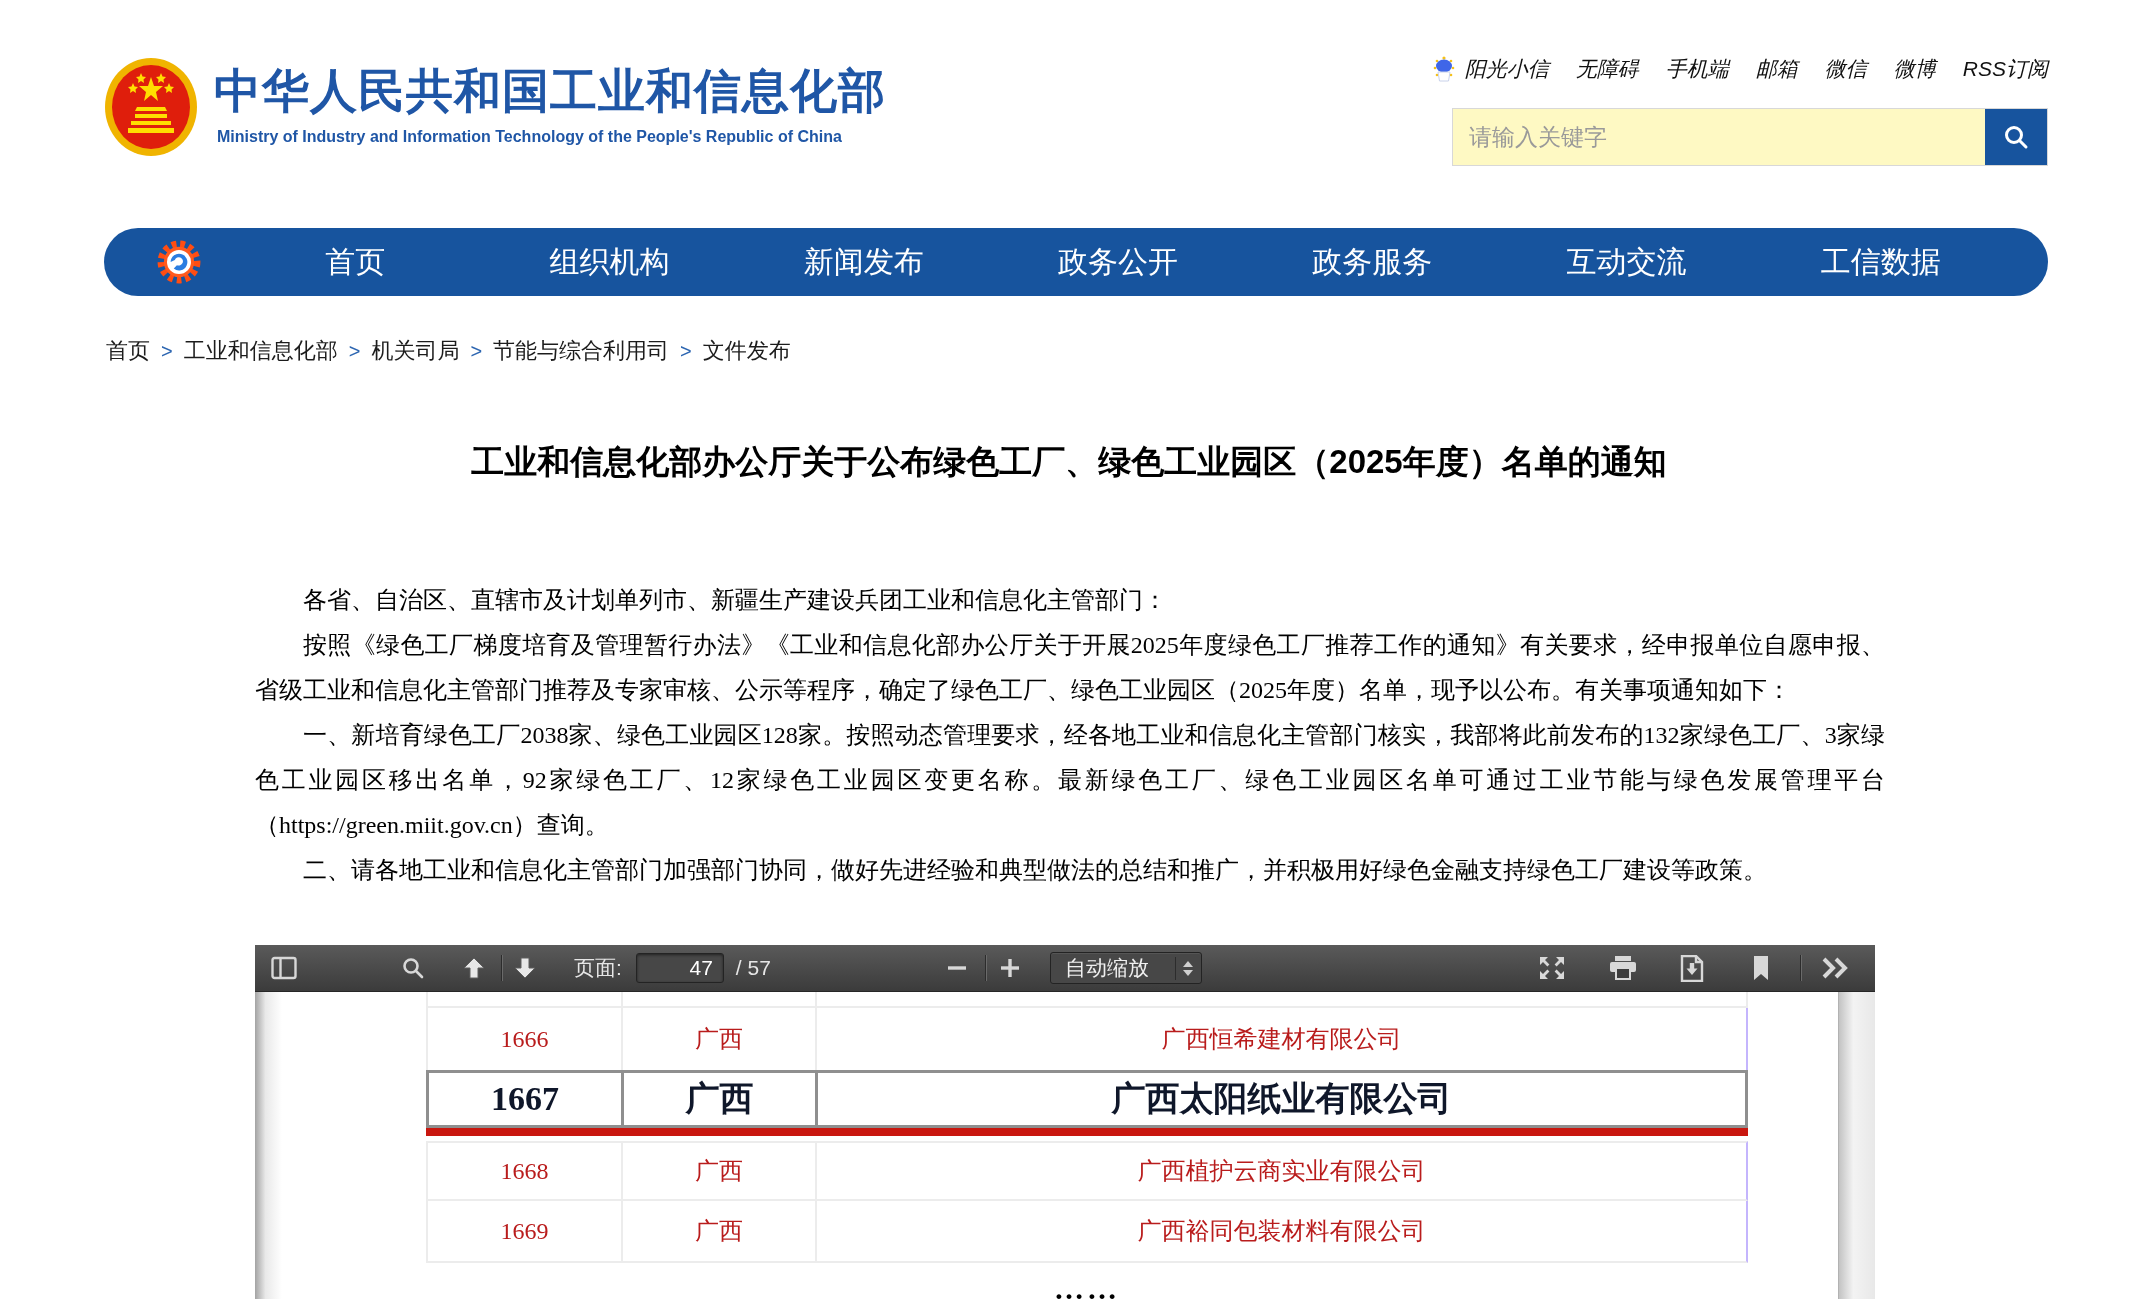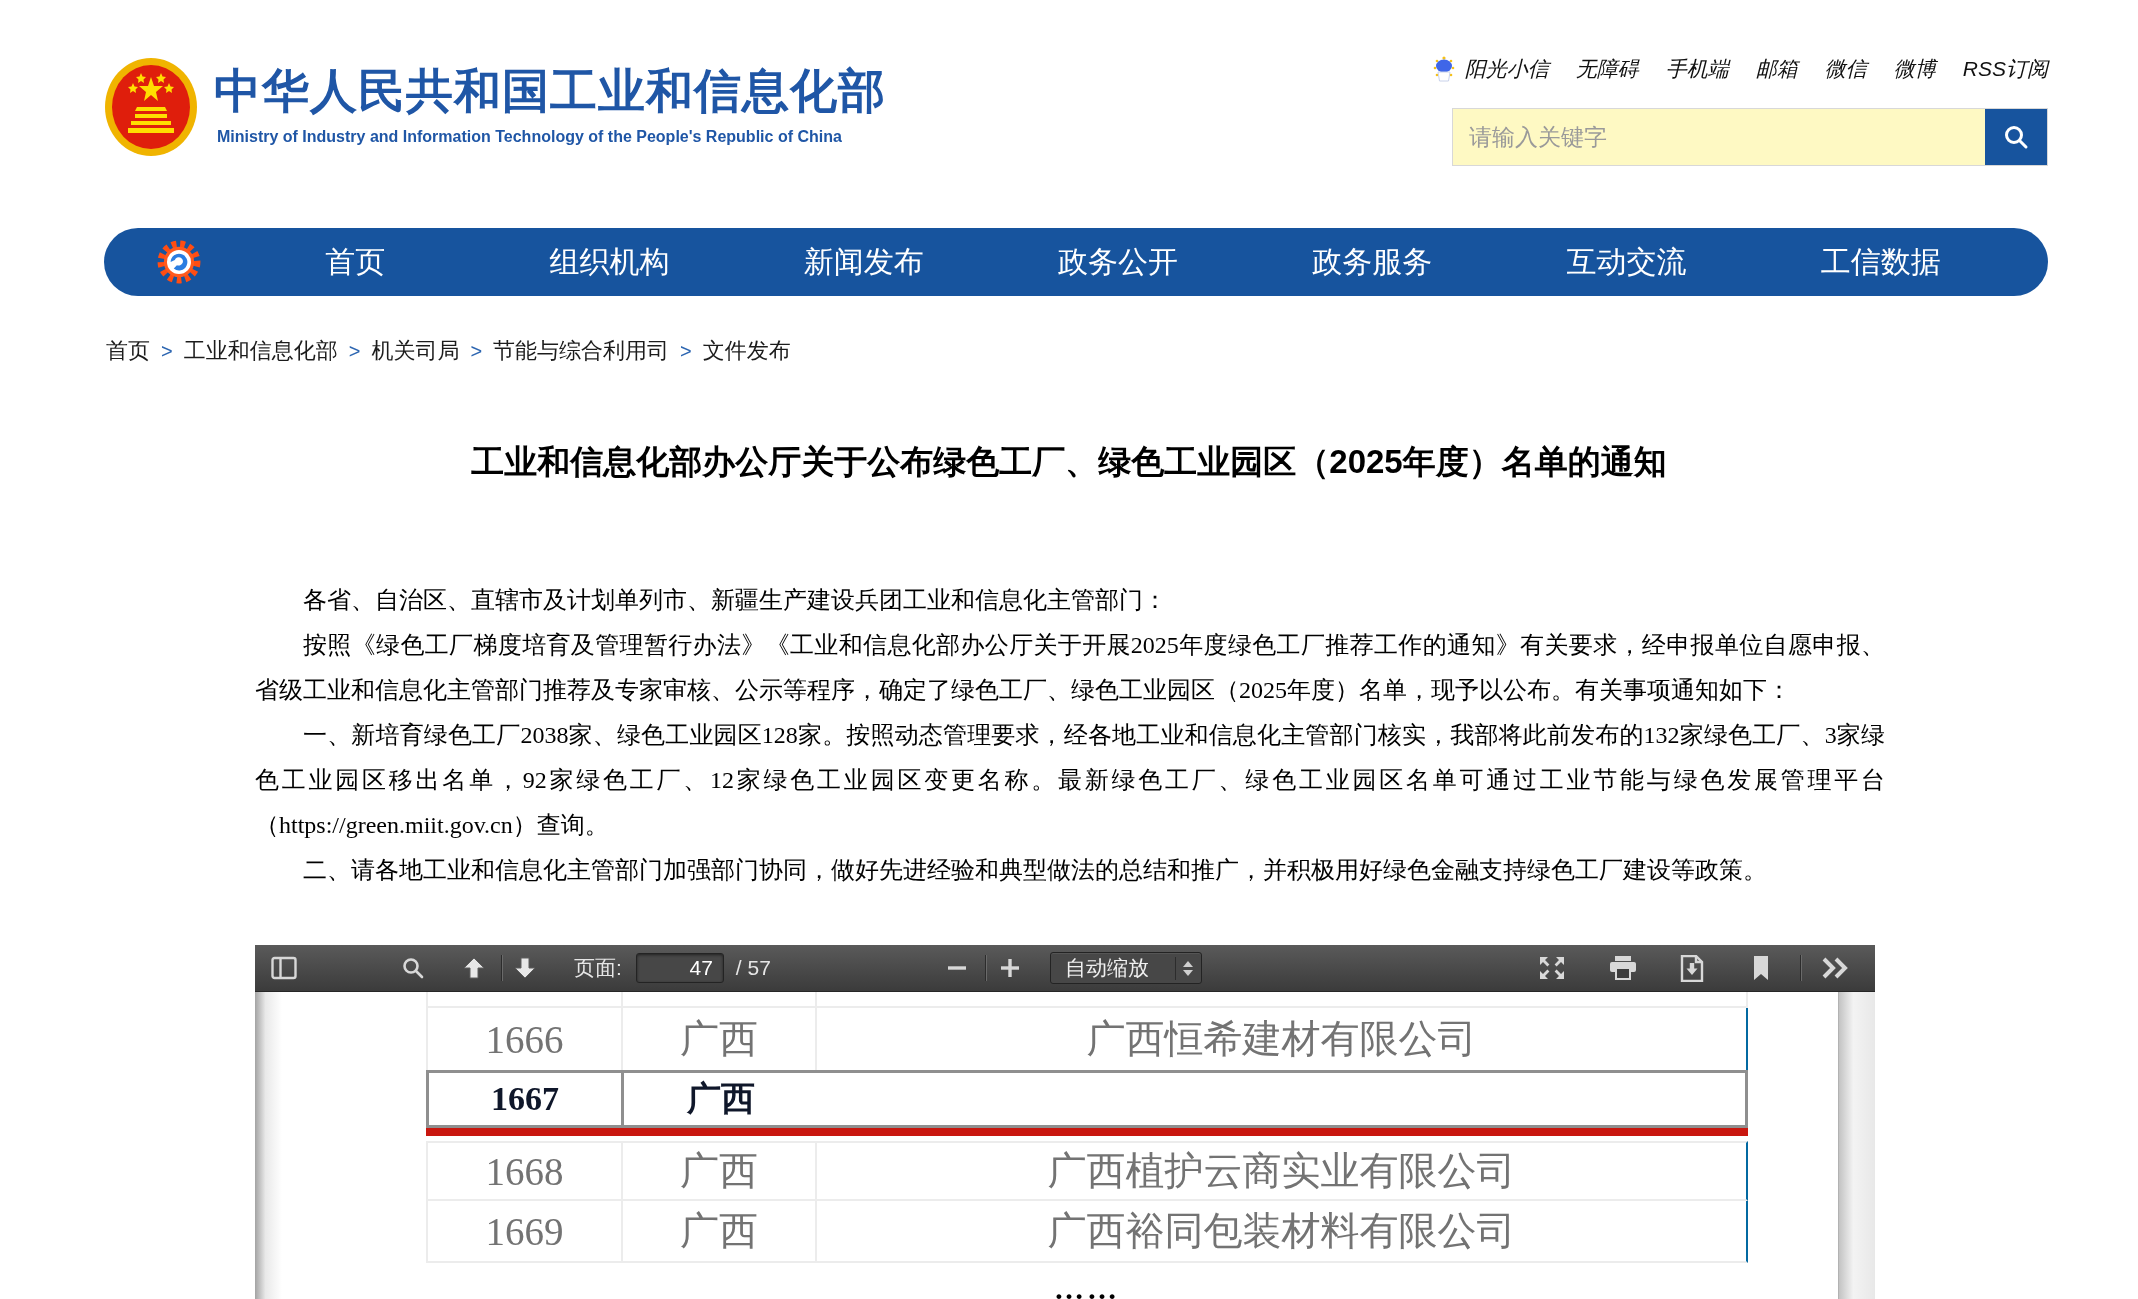--- a/index.html
+++ b/index.html
@@ -115,21 +115,21 @@
     position:absolute; left:171px; top:0; width:1322px;
     font-family:"Liberation Serif", serif;
   }
   .t-row { display:grid; grid-template-columns:195px 194px 1fr; }
   .t-cell { display:flex; align-items:center; justify-content:center; overflow:hidden; }
 
   .sliver { height:16px; border-left:2px solid #ececec; border-right:2px solid #ececec; border-bottom:2px solid #ececec; }
   .sliver .t-cell { border-right:2px solid #ececec; }
   .sliver .t-cell:last-child { border-right:none; }
 
-  .r-faded { color:#737373; font-size:39px; border-left:2px solid #ececec; border-right:2px solid #0369a1; }
+  .r-faded { color:#b91c1c; font-size:24px; border-left:2px solid #ececec; border-right:2px solid #c4b5fd; }
   .r-faded .t-cell { border-right:2px solid #ececec; }
   .r-faded .t-cell:last-child { border-right:none; }
   .row-1666 { height:62px; }
   .row-1668 { height:60px; margin-top:5px; border-top:2px solid #ececec; border-bottom:2px solid #ececec; }
   .row-1669 { height:62px; border-bottom:2px solid #ececec; }
 
   .r-hi {
     height:58px; border:3px solid #8f8f8f; font-weight:bold; font-size:34px; color:#0f172a;
   }
   .r-hi .t-cell { border-right:3px solid #8f8f8f; }
@@ -343,20 +343,21 @@
 
         <div class="t-row r-faded row-1666">
           <div class="t-cell">1666</div>
           <div class="t-cell">广西</div>
           <div class="t-cell">广西恒希建材有限公司</div>
         </div>
 
         <div class="t-row r-hi">
           <div class="t-cell">1667</div>
           <div class="t-cell">广西</div>
+          <div class="t-cell">广西太阳纸业有限公司</div>
         </div>
         <div class="red-line"></div>
 
         <div class="t-row r-faded row-1668">
           <div class="t-cell">1668</div>
           <div class="t-cell">广西</div>
           <div class="t-cell">广西植护云商实业有限公司</div>
         </div>
 
         <div class="t-row r-faded row-1669">

